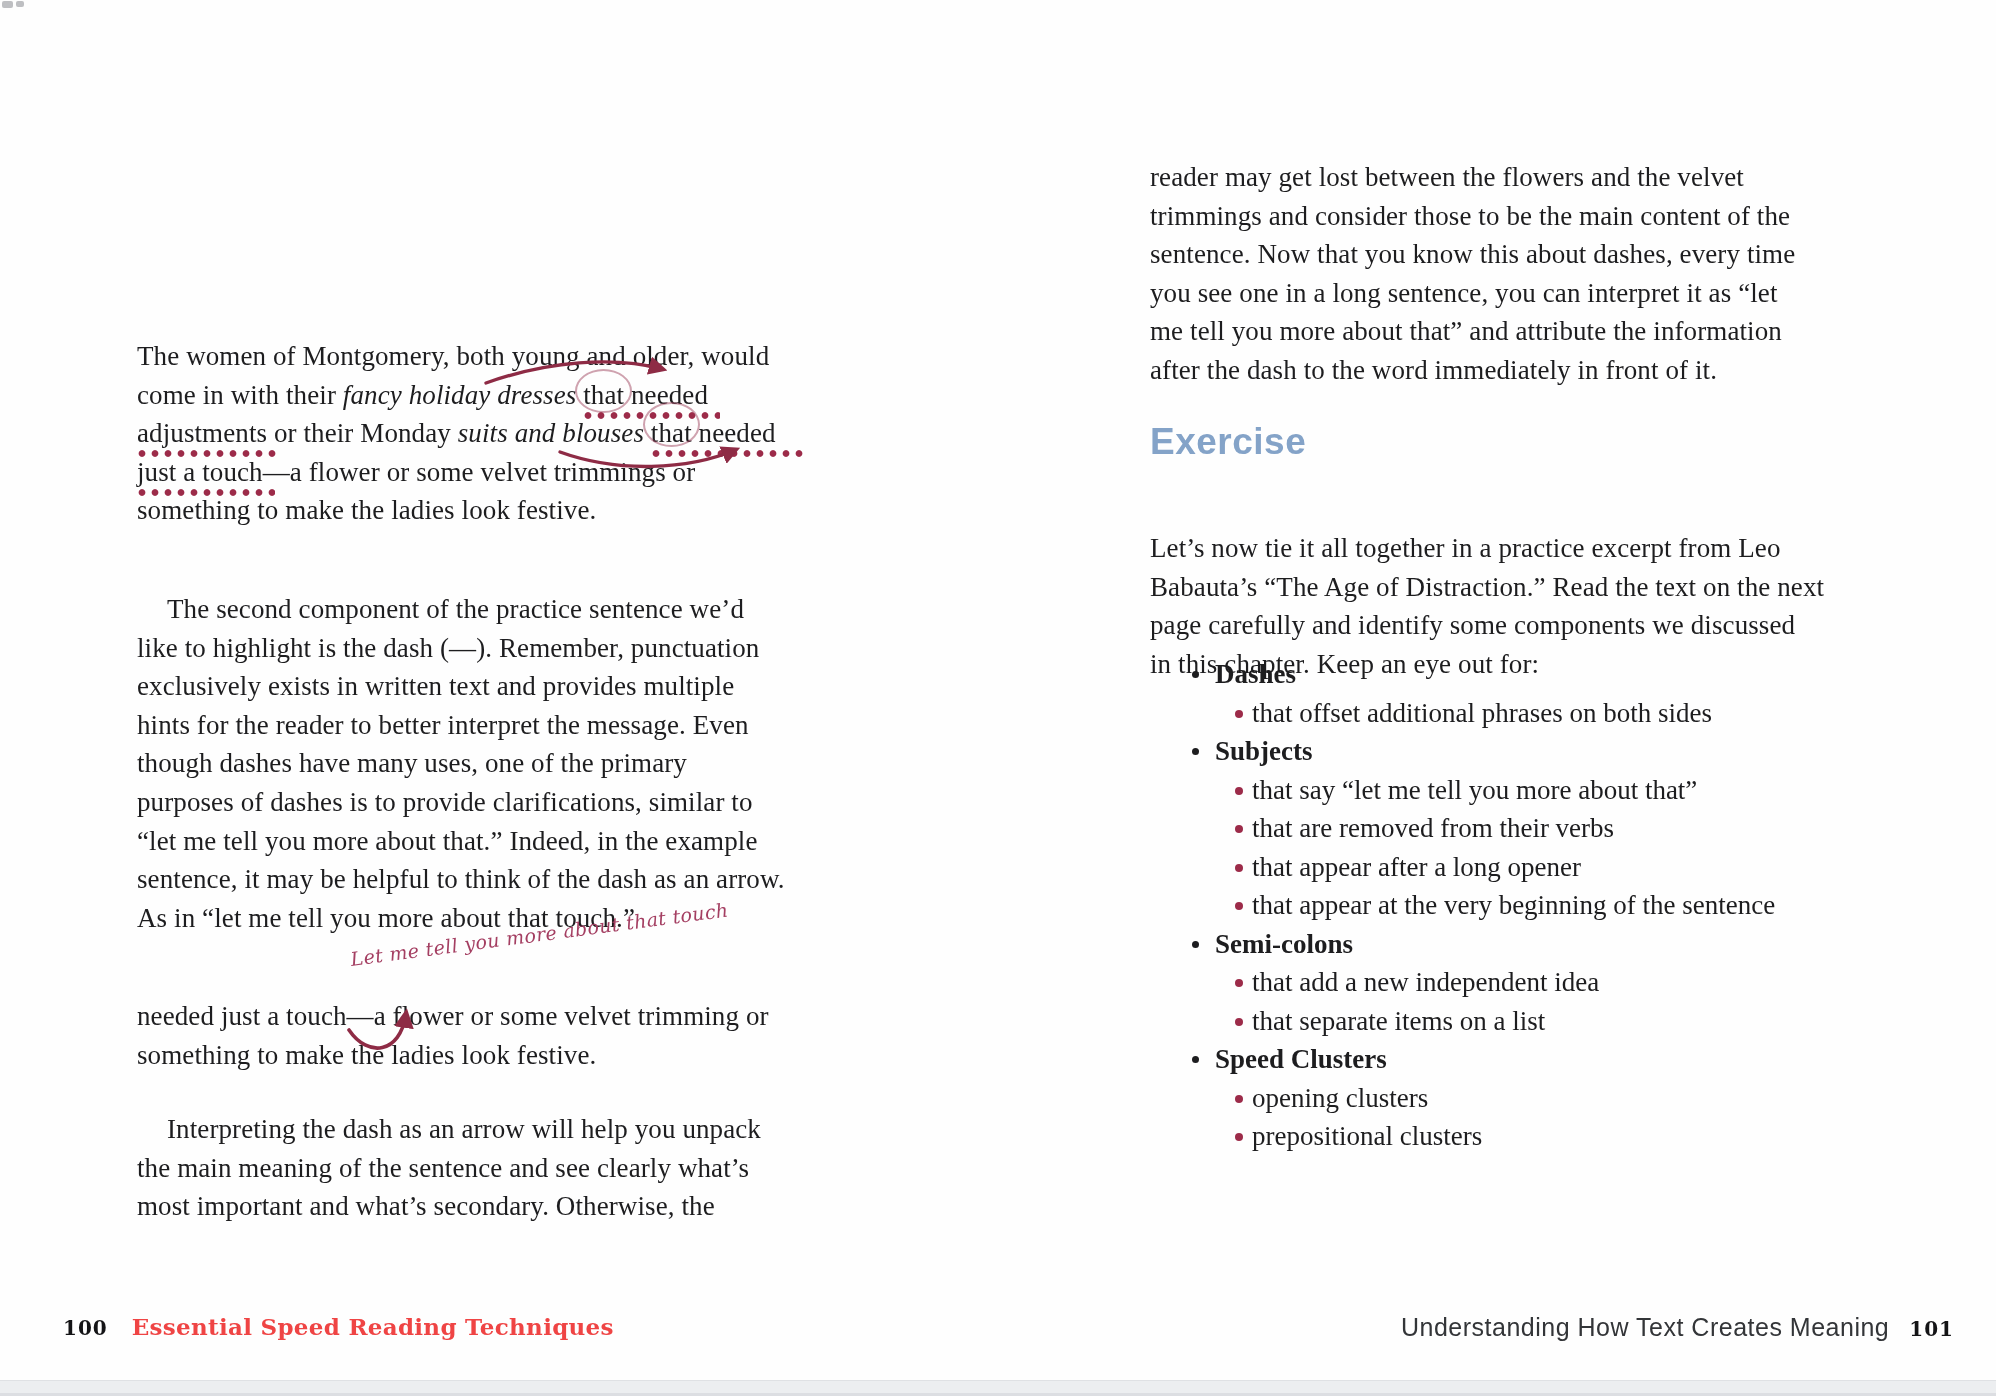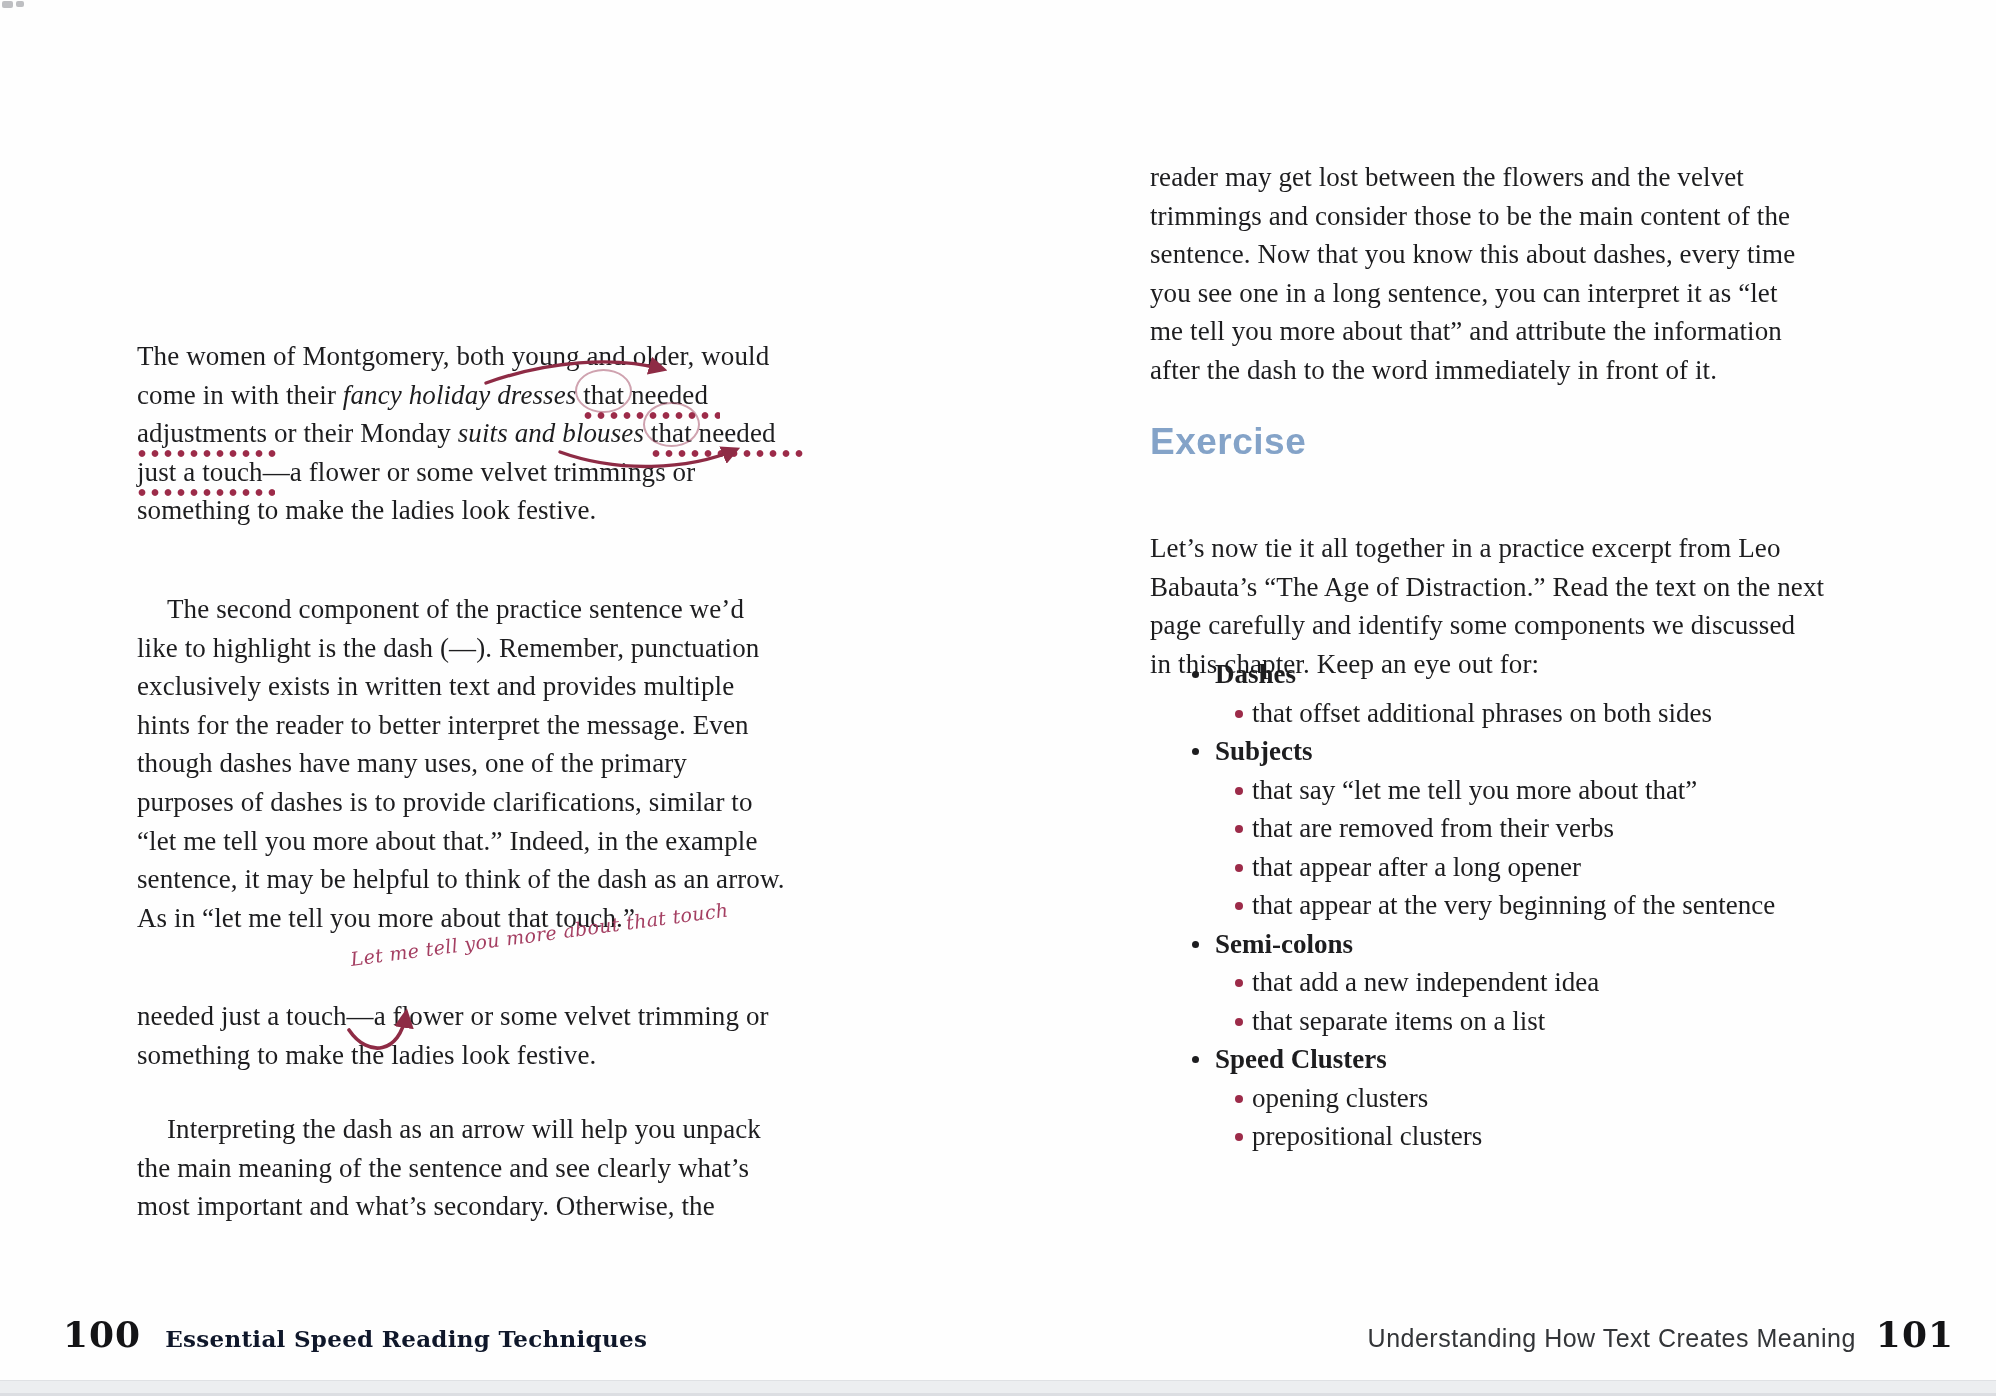--- a/index.html
+++ b/index.html
@@ -73,25 +73,25 @@
     position:absolute; top:16px;
     width:8px;height:8px;border-radius:50%;
     display:inline-block;
   }
   .b-dot.black{ left:42px; background:#1d1d1f; width:7px;height:7px;}
   .b-dot.maroon{ left:85px; background:#9c2b49; }
 
   .footer{ position:absolute; display:flex; align-items:baseline; }
   .pg-num{
     font-family:"DejaVu Serif", serif;
-    font-weight:700; font-size:36px; color:#141416; letter-spacing:1px;
+    font-weight:700; font-size:20px; color:#141416; letter-spacing:1px;
   }
   .book-title{
     font-family:"DejaVu Serif", serif;
-    font-weight:700; font-size:23px; color:#0f172a;
+    font-weight:700; font-size:23px; color:#ef4444;
     margin-left:24px; letter-spacing:0.3px; white-space:nowrap;
   }
   .chapter-title{
     font-family:"Liberation Sans", sans-serif;
     font-weight:400; font-size:25px; color:#333538;
     margin-right:20px; letter-spacing:0.5px; white-space:nowrap;
   }
 
   .svg-overlay{ position:absolute; left:0; top:0; z-index:2; pointer-events:none; }
 

